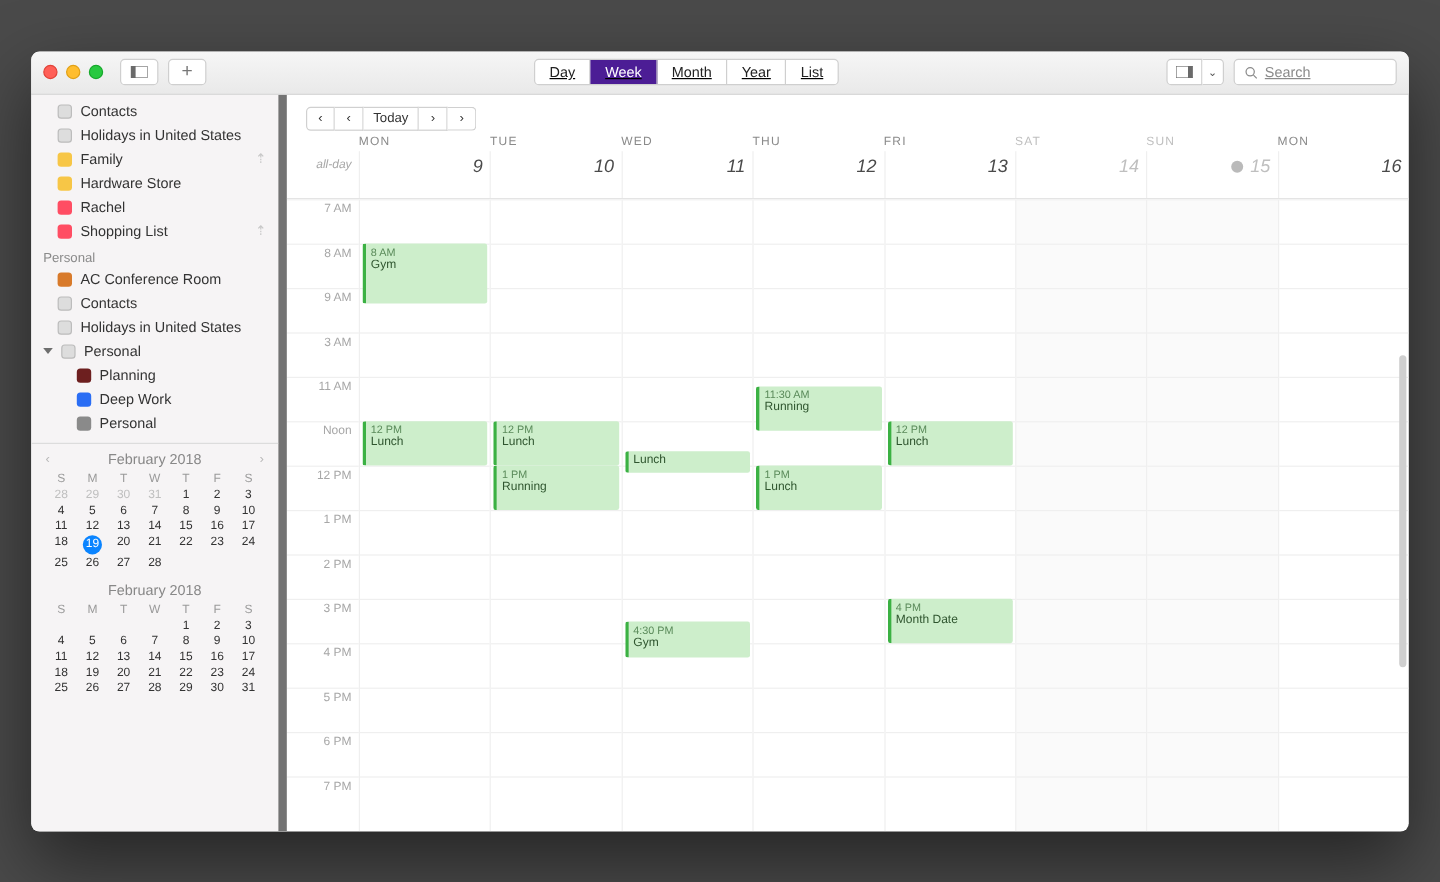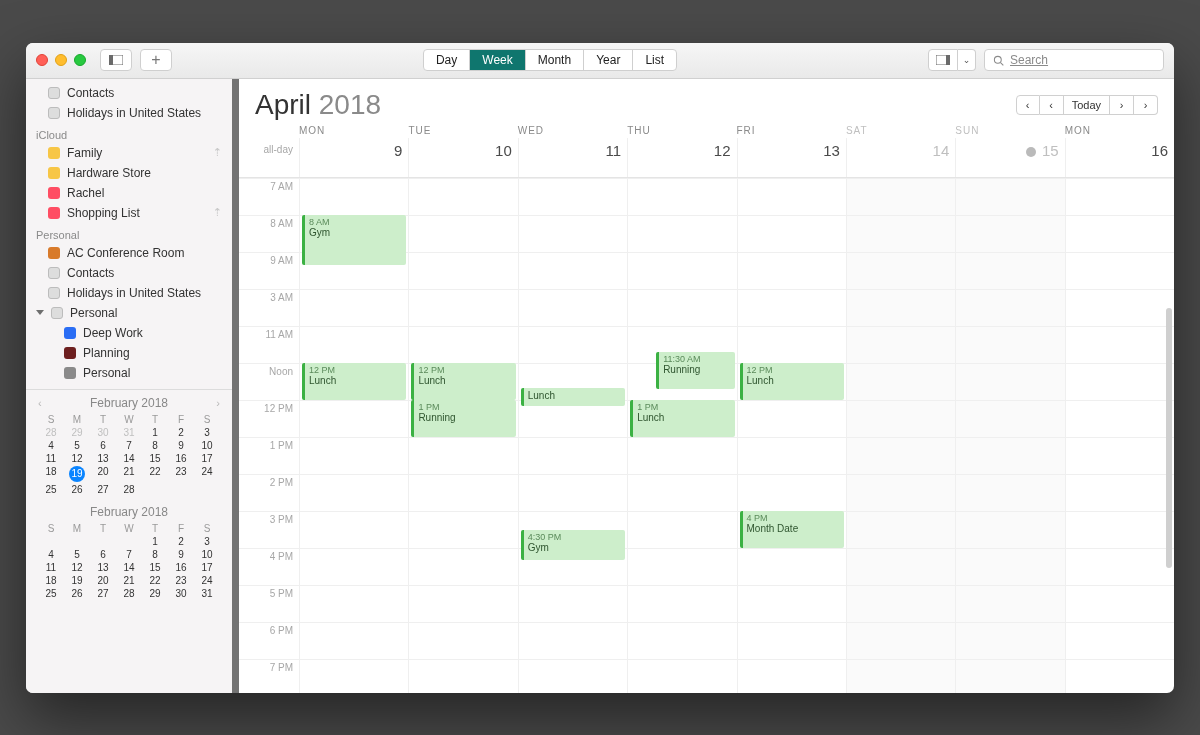--- a/index.html
+++ b/index.html
@@ -7,26 +7,26 @@
 .window { width:1148px; height:650px; background:#fff; border-radius:7px; box-shadow:0 25px 60px rgba(0,0,0,0.5); overflow:hidden; display:flex; flex-direction:column; }
 .titlebar { height:36px; background:linear-gradient(#f6f6f6,#e9e9e9); border-bottom:1px solid #d0d0d0; display:flex; align-items:center; padding:0 10px; gap:8px; }
 .traffic { display:flex; gap:7px; margin-right:6px;}
 .tl { width:12px; height:12px; border-radius:50%; }
 .tl.red{background:#ff5f57;border:.5px solid #e14338}
 .tl.yellow{background:#ffbd2e;border:.5px solid #e1a116}
 .tl.green{background:#28c940;border:.5px solid #17a92c}
 .tb-btn{border:1px solid #cfcfcf;background:#fff;border-radius:4px;height:22px;display:flex;align-items:center;justify-content:center;color:#555;font-size:12px;}
 .sidebar-toggle{width:32px;}
 .add-btn{width:32px;font-size:16px;color:#777;}
-.view-seg{display:flex;border:1px solid #cfcfcf;border-radius:4px;overflow:hidden;background:#fff;margin:0 auto;}
+.view-seg{display:flex;border:1px solid #cfcfcf;border-radius:4px;overflow:hidden;background:#fff;margin:0 auto;text-decoration:underline;}
 .seg-item{padding:3px 12px;font-size:12px;color:#222;border-right:1px solid #cfcfcf;}
 .seg-item:last-child{border-right:none}
-.seg-item.active{background:#0f766e;color:#fff}
+.seg-item.active{background:#4c1d95;color:#fff}
 .spacer{flex:1}
-.search{display:flex;align-items:center;gap:6px;background:#fff;border:1px solid #cfcfcf;border-radius:4px;height:22px;width:180px;padding:0 8px;color:#8a8a8a;font-size:12px;text-decoration:underline;}
+.search{display:flex;align-items:center;gap:6px;background:#fff;border:1px solid #cfcfcf;border-radius:4px;height:22px;width:136px;padding:0 8px;color:#8a8a8a;font-size:12px;text-decoration:underline;}
 .search svg{width:11px;height:11px;fill:#8a8a8a}
 .panel-btn{display:flex;gap:0;}
 .panel-btn .tb-btn{border-radius:0}
 .panel-btn .tb-btn:first-child{border-radius:4px 0 0 4px}
 .panel-btn .tb-btn:last-child{border-radius:0 4px 4px 0;border-left:none}
 
 .content{flex:1;display:flex;overflow:hidden}
 .sidebar{width:213px;background:#f6f4f5;border-right:7px solid #737373;display:flex;flex-direction:column;font-size:12px;color:#333;overflow:hidden}
 .cal-list{flex:0 0 auto;overflow:hidden;padding:4px 0 6px}
 .sec-header{padding:6px 10px 2px;color:#8a8a8a;font-size:11px}
@@ -56,21 +56,21 @@
 .month-title{font-size:28px;font-weight:300;color:#333}
 .month-title .year{color:#8a8a8a;font-weight:300}
 .nav-group{display:flex;align-items:center;gap:0}
 .nav-group .nbtn{border:1px solid #d0d0d0;background:#fff;height:20px;font-size:11px;color:#333;display:flex;align-items:center;justify-content:center;padding:0 8px}
 .nav-group .nbtn.icon{width:24px;padding:0}
 .nav-group .nbtn:first-child{border-radius:4px 0 0 4px}
 .nav-group .nbtn.last{border-radius:0 4px 4px 0}
 .nav-group .nbtn+.nbtn{border-left:none}
 .dow-row{display:grid;grid-template-columns:60px repeat(8,1fr);font-size:10px;color:#8a8a8a;letter-spacing:1px;padding:0 0 2px;}
 .dow-row .wk{color:#bfbfbf}
-.date-row{display:grid;grid-template-columns:60px repeat(8,1fr);border-bottom:1px solid #e4e4e4;}
+.date-row{display:grid;grid-template-columns:60px repeat(8,1fr);border-bottom:1px solid #e4e4e4;font-style:italic;}
 .date-row .allday-lbl{font-size:10px;color:#a7a7a7;padding:6px 6px 0;text-align:right}
 .date-cell{border-left:1px solid #efefef;padding:4px 6px 18px;text-align:right;font-size:15px;color:#4a4a4a;position:relative}
 .date-cell.wk{color:#bfbfbf}
 .today-dot{display:inline-block;width:10px;height:10px;border-radius:50%;background:#bababa;margin-right:6px;vertical-align:middle}
 .grid-wrap{flex:1;overflow:hidden;position:relative}
 .time-grid{position:absolute;inset:0;display:grid;grid-template-columns:60px repeat(8,1fr);}
 .time-col{display:flex;flex-direction:column}
 .hour{height:37px;border-top:1px solid #efefef;font-size:10px;color:#a7a7a7;text-align:right;padding:2px 6px 0;position:relative}
 .day-col{border-left:1px solid #efefef;display:flex;flex-direction:column;position:relative}
 .day-col.wk{background:#fafafa}
@@ -132,21 +132,20 @@
           <div class="cal-item">
             <div class="chkbox" style="background: rgb(221, 221, 221);"></div>
             <span>Contacts</span>
             <div class="cal-spacer"></div>
           </div>
           <div class="cal-item">
             <div class="chkbox" style="background: rgb(221, 221, 221);"></div>
             <span>Holidays in United States</span>
             <div class="cal-spacer"></div>
           </div>
-          <div class="sec-header">iCloud</div>
           <div class="cal-item">
             <div class="chkbox colored" style="background: rgb(247, 198, 70);"></div>
             <span>Family</span>
             <div class="cal-spacer"></div>
             <span class="share-ico">⇡</span>
           </div>
           <div class="cal-item">
             <div class="chkbox colored" style="background: rgb(247, 198, 70);"></div>
             <span>Hardware Store</span>
             <div class="cal-spacer"></div>
@@ -178,27 +177,27 @@
             <span>Holidays in United States</span>
             <div class="cal-spacer"></div>
           </div>
           <div class="cal-item disclose">
             <div class="disclosure open"></div>
             <div class="chkbox" style="background: rgb(221, 221, 221);"></div>
             <span>Personal</span>
             <div class="cal-spacer"></div>
           </div>
           <div class="cal-item nested">
+            <div class="chkbox colored" style="background: rgb(109, 31, 31);"></div>
+            <span>Planning</span>
+            <div class="cal-spacer"></div>
+          </div>
+          <div class="cal-item nested">
             <div class="chkbox colored" style="background: rgb(42, 109, 244);"></div>
             <span>Deep Work</span>
-            <div class="cal-spacer"></div>
-          </div>
-          <div class="cal-item nested">
-            <div class="chkbox colored" style="background: rgb(109, 31, 31);"></div>
-            <span>Planning</span>
             <div class="cal-spacer"></div>
           </div>
           <div class="cal-item nested">
             <div class="chkbox colored" style="background: rgb(138, 138, 138);"></div>
             <span>Personal</span>
             <div class="cal-spacer"></div>
           </div>
         </div>
       <div class="mini-cals" id="mini-cals">
           <div class="mini">
@@ -298,24 +297,20 @@
               <div>29</div>
               <div>30</div>
               <div>31</div>
             </div>
           </div>
         </div>
     </div>
 
     <div class="main">
       <div class="main-head">
-        <div class="month-title">
-          <span>April</span>
-          <span class="year">2018</span>
-        </div>
         <div class="nav-group">
           <div class="nbtn icon">‹</div>
           <div class="nbtn icon">‹</div>
           <div class="nbtn">Today</div>
           <div class="nbtn icon">›</div>
           <div class="nbtn icon last">›</div>
         </div>
       </div>
       <div class="dow-row" id="dow-row">
           <div></div>
@@ -436,21 +431,21 @@
               <div class="slot"></div>
               <div class="slot"></div>
               <div class="slot"></div>
               <div class="slot"></div>
               <div class="slot"></div>
               <div class="slot"></div>
               <div class="slot"></div>
               <div class="slot"></div>
               <div class="slot"></div>
               <div class="slot"></div>
-              <div class="event" style="top: 174px; height: 37px; margin-left: 26px;">
+              <div class="event" style="top: 156px; height: 37px;">
                 <div class="et">11:30 AM</div>
                 <div>Running</div>
               </div>
               <div class="event" style="top: 222px; height: 37px;">
                 <div class="et">1 PM</div>
                 <div>Lunch</div>
               </div>
             </div>
             <div class="day-col">
               <div class="slot"></div>

